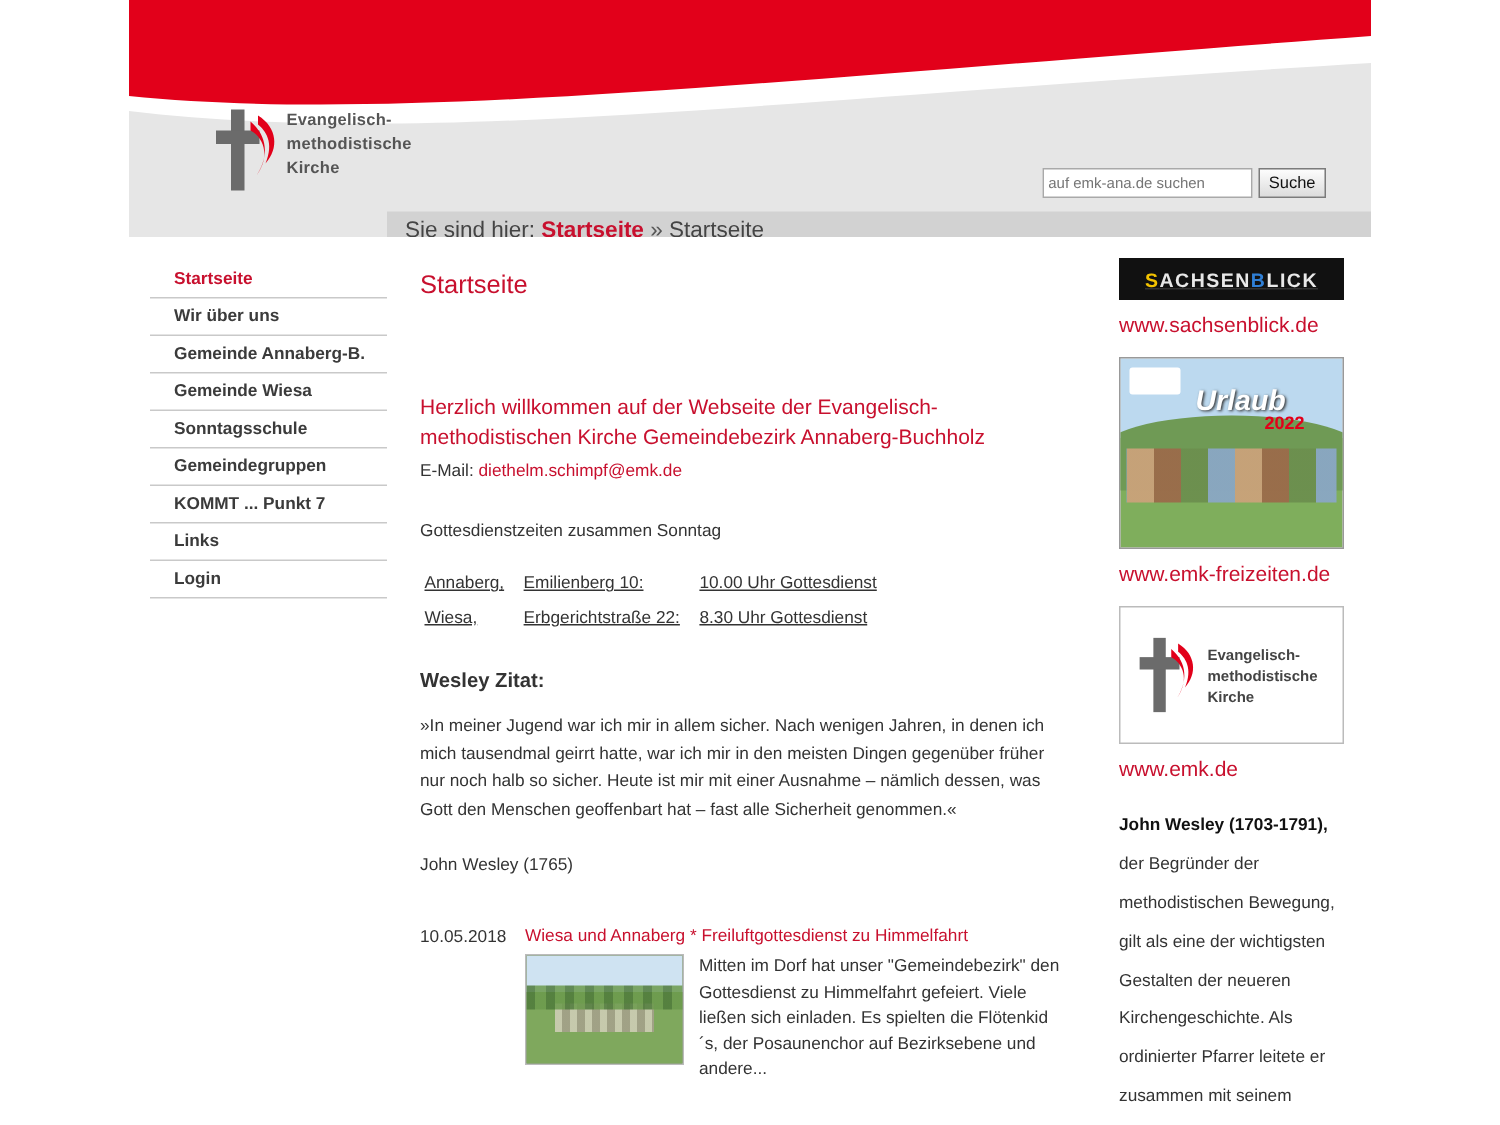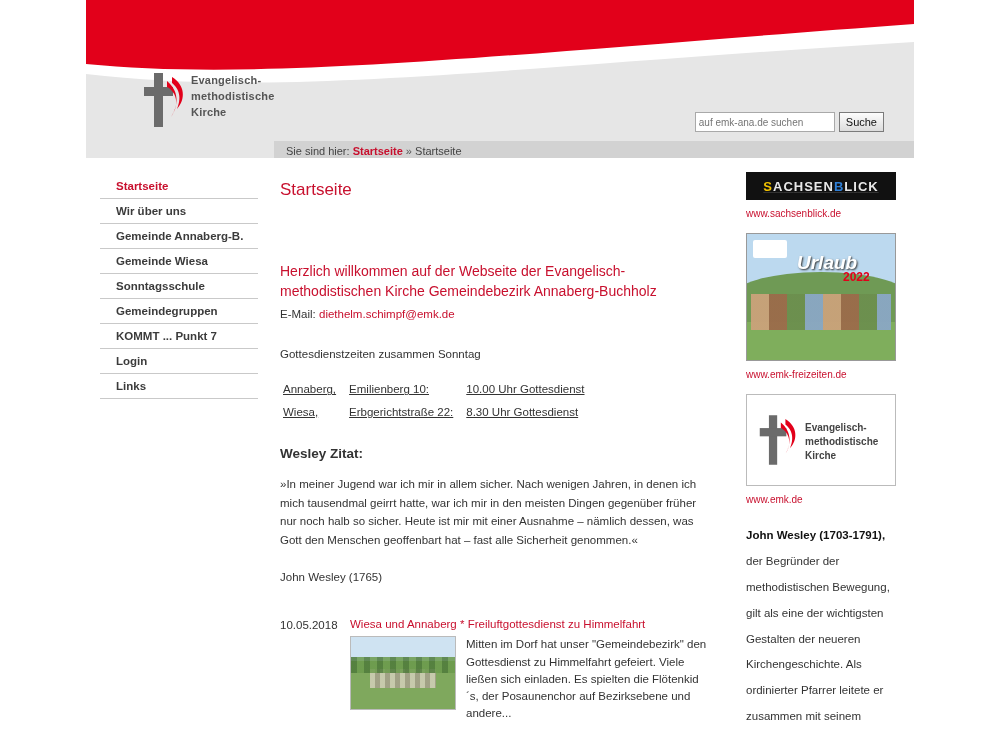--- a/index.html
+++ b/index.html
@@ -24,21 +24,21 @@
   .logo{position:absolute;left:33px;top:65px;width:210px;height:75px;}
   .logo-text{position:absolute;left:72px;top:8px;font-size:11px;font-weight:bold;color:#555;line-height:1.45;letter-spacing:.2px;}
   .cross{position:absolute;left:22px;top:4px;width:48px;height:62px;}
 
   
   .searchwrap{position:absolute;right:30px;top:112px;display:flex;align-items:center;}
   .searchinput{width:132px;height:16px;border:1px solid #a9a9a9;background:#fff;font-size:10px;color:#777;padding:1px 3px;font-family:"Liberation Sans",sans-serif;}
   .searchbtn{margin-left:4px;height:20px;min-width:44px;border:1px solid #7b7b7b;background:linear-gradient(#fdfdfd,#dcdcdc);font-size:11px;color:#111;cursor:pointer;font-family:"Liberation Sans",sans-serif;padding:0 6px;}
 
   
-  .breadcrumb{position:absolute;left:188px;top:141px;width:656px;height:17px;background:#d2d2d2;font-size:11px;color:#444;padding:4px 0 0 12px;box-sizing:border-box;}
+  .breadcrumb{position:absolute;left:172px;top:141px;width:656px;height:17px;background:#d2d2d2;font-size:15px;color:#444;padding:4px 0 0 12px;box-sizing:border-box;}
   .breadcrumb b{color:#c8102e;}
   .breadcrumb .sep{color:#555;}
 
   
   .content{position:absolute;left:0;top:158px;width:828px;height:592px;}
   .leftcol{position:absolute;left:0;top:0;width:172px;height:592px;background:#ffffff;}
   .centercol{position:absolute;left:172px;top:0;width:472px;height:592px;background:#ffffff;}
   .rightcol{position:absolute;left:644px;top:0;width:184px;height:592px;background:#ffffff;}
 
   
@@ -74,21 +74,21 @@
      linear-gradient(#cfe3f2 0 34%, #7fa85d 34% 100%);}
   .th1::after{content:"";position:absolute;left:0;top:28%;width:100%;height:22%;
      background:repeating-linear-gradient(90deg,#4e7a3a 0 6px,#6b9a4c 6px 13px);opacity:.85;}
   .th1::before{content:"";position:absolute;left:18%;top:44%;width:64%;height:26%;
      background:repeating-linear-gradient(90deg,#d8d2c0 0 5px,#a9a090 5px 10px);opacity:.8;}
 
   
   .banner{margin:14px 0 0 16px;width:150px;text-decoration:underline;}
   .sachsenblick{width:150px;height:28px;background:#111;position:relative;display:flex;align-items:center;justify-content:center;}
   .sb-text{font-size:13px;font-weight:bold;letter-spacing:1px;color:#e8e8e8;font-family:"Liberation Sans",sans-serif;}
-  .rlink{display:block;margin:8px 0 0 16px;font-size:10px;color:#c8102e;text-decoration:none;}
+  .rlink{display:block;margin:8px 0 0 16px;font-size:14px;color:#c8102e;text-decoration:none;}
   .urlaub{margin:14px 0 0 16px;width:148px;height:126px;border:1px solid #999;position:relative;overflow:hidden;background:linear-gradient(#bcd9ef 0 42%, #7fae5c 42% 100%);}
   .urlaub .hill{position:absolute;left:-10%;top:30%;width:120%;height:40%;background:#6f9a55;border-radius:50% 50% 0 0;}
   .urlaub .word{position:absolute;left:50px;top:18px;font-size:19px;font-style:italic;font-weight:bold;color:#fff;text-shadow:1px 1px 2px #333;text-align:center;}
   .urlaub .yr{position:absolute;left:96px;top:36px;font-size:12px;font-weight:bold;color:#e2001a;}
   .urlaub .strip{position:absolute;left:4px;top:60px;width:140px;height:36px;background:repeating-linear-gradient(90deg,#caa27a 0 18px,#9b6b4a 18px 36px,#6c8f4e 36px 54px,#8aa7c4 54px 72px);opacity:.95;}
   .urlaub .logo-s{position:absolute;left:6px;top:6px;width:34px;height:18px;background:#fff;border-radius:2px;}
   .emklogo{margin:14px 0 0 16px;width:148px;height:90px;border:1px solid #bbb;position:relative;background:#fff;}
   .emklogo .ctext{position:absolute;left:58px;top:26px;font-size:10px;font-weight:bold;color:#444;line-height:1.4;}
 
   .johnwesley{margin:18px 16px 0 16px;font-size:11.5px;line-height:2.25;color:#333;}
@@ -160,24 +160,24 @@
           <li>
               <a>Sonntagsschule</a>
             </li>
           <li>
               <a>Gemeindegruppen</a>
             </li>
           <li>
               <a>KOMMT ... Punkt 7</a>
             </li>
           <li>
+              <a>Links</a>
+            </li>
+          <li>
               <a>Login</a>
-            </li>
-          <li>
-              <a>Links</a>
             </li>
         </ul>
       </div>
 
       <div class="centercol">
         <h1 class="pagetitle">Startseite</h1>
 
         <h2 class="welcome">Herzlich willkommen auf der Webseite der Evangelisch-methodistischen Kirche Gemeindebezirk Annaberg-Buchholz</h2>
 
         <p class="para tight">

